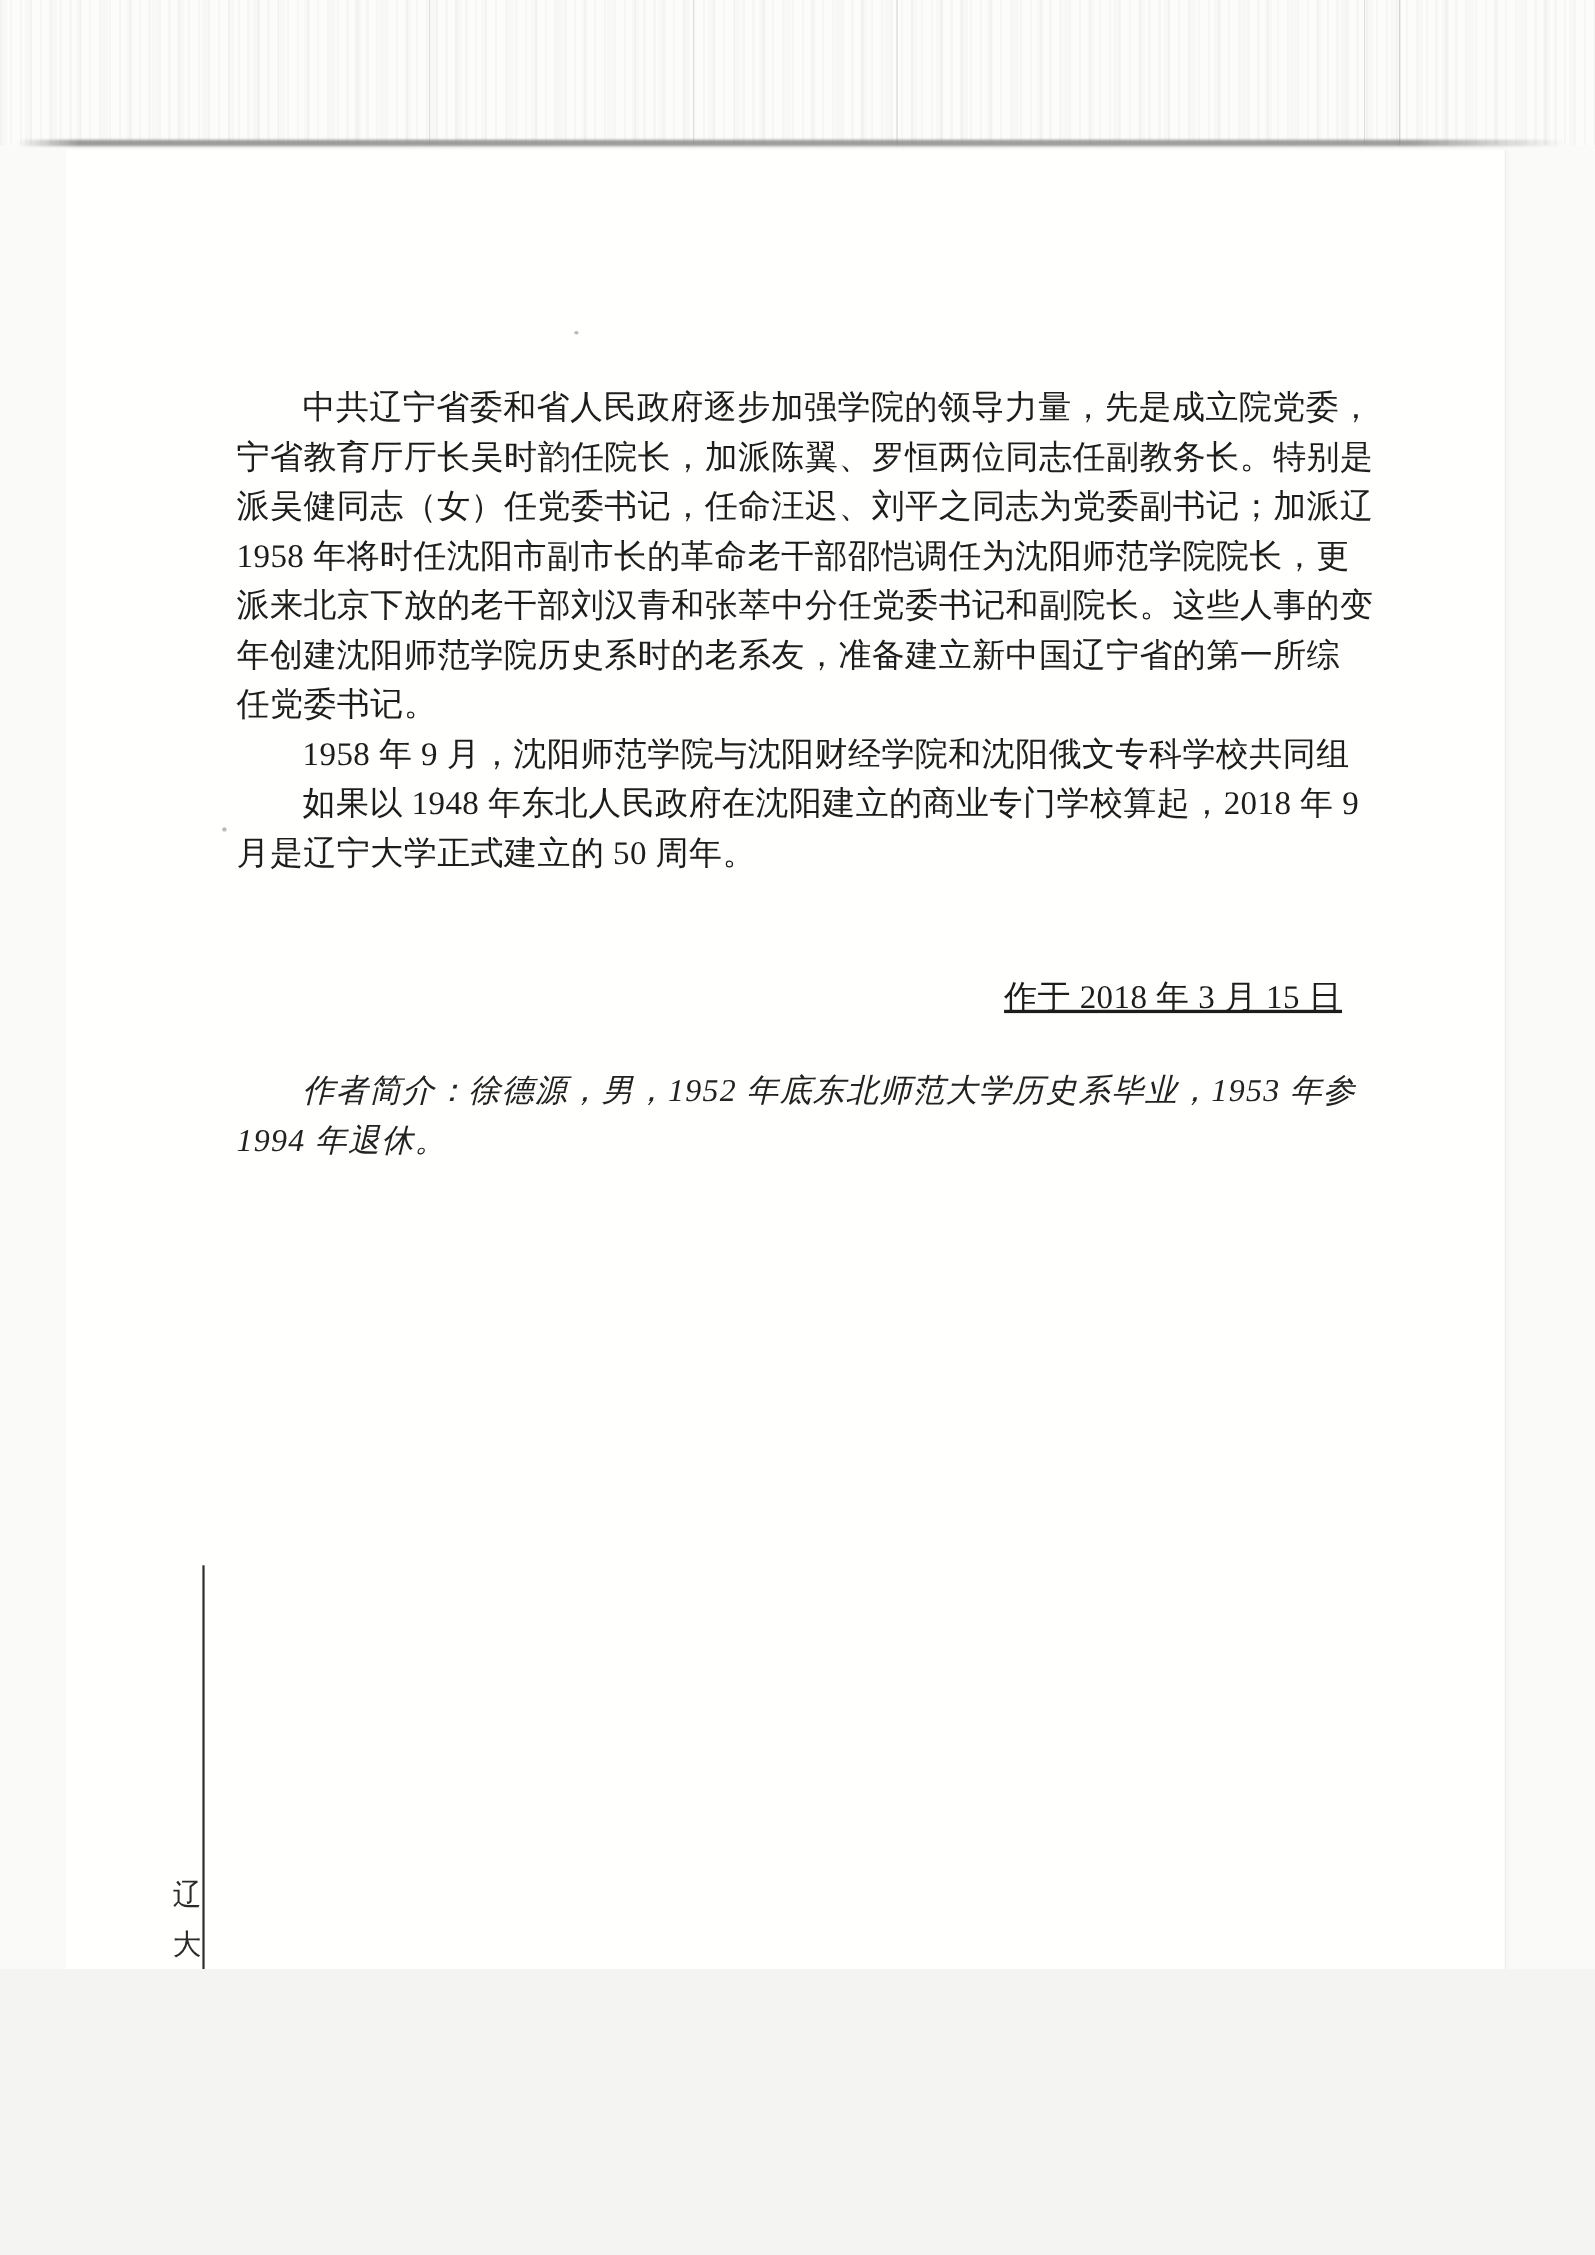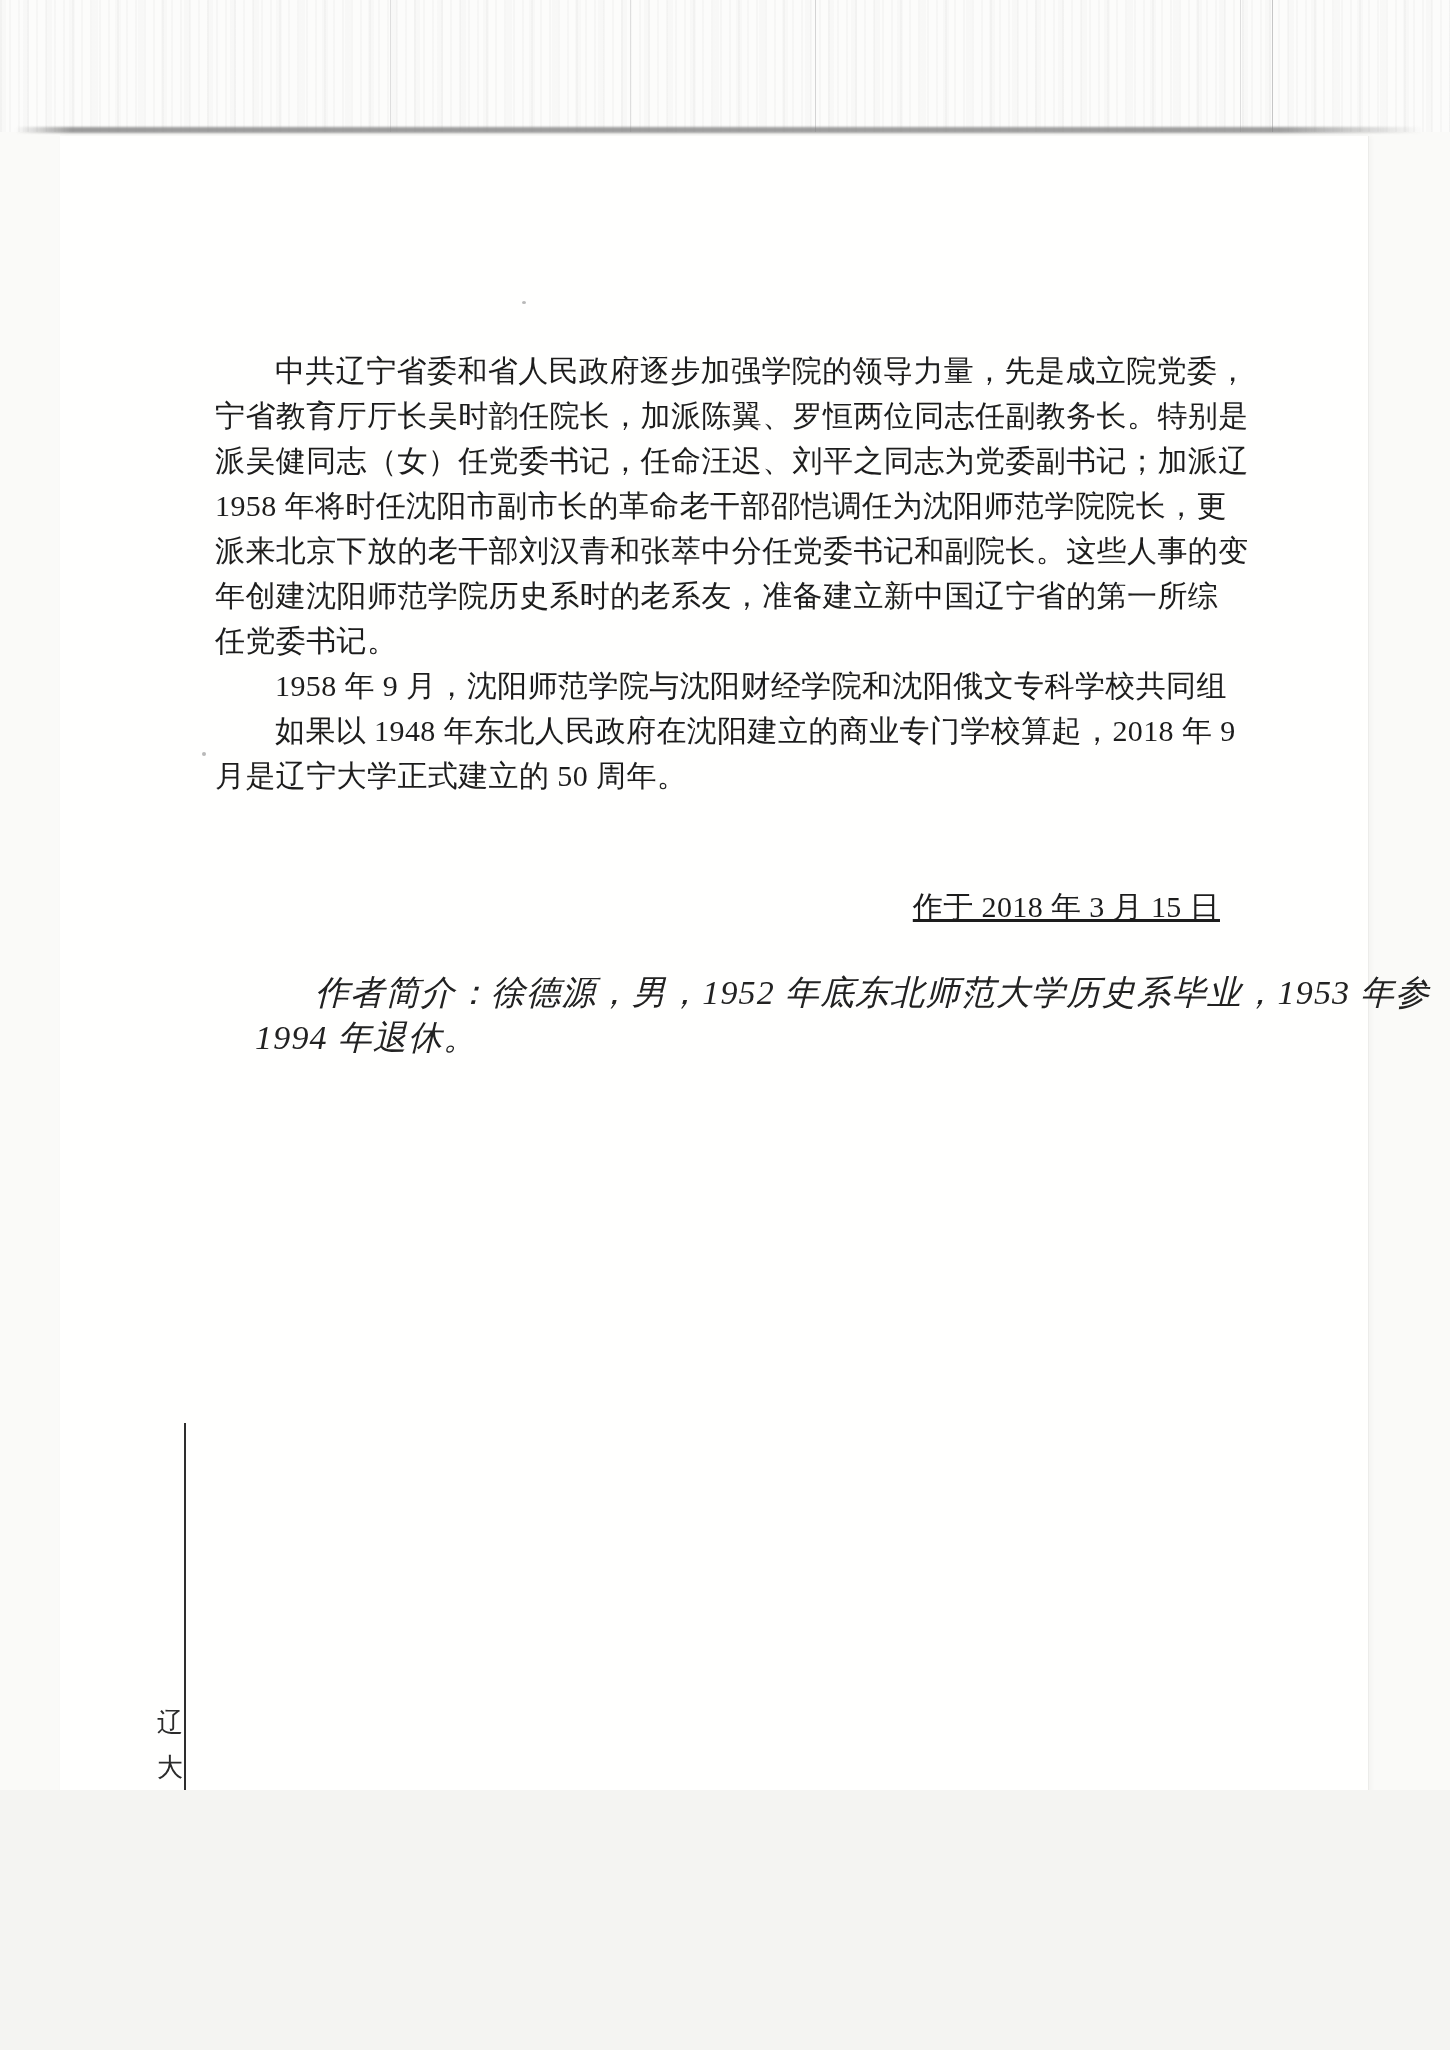--- a/index.html
+++ b/index.html
@@ -33,21 +33,21 @@
   .text-block{position:absolute;left:215px;top:348px;width:1035px;color:#1d1d1d;}
   .line{height:45px;line-height:45px;font-size:30px;letter-spacing:0.4px;white-space:nowrap;}
   .indent{text-indent:60px;}
   .dateline{
     position:absolute;left:215px;top:884px;width:1035px;height:45px;line-height:45px;
     font-size:30px;color:#1d1d1d;text-align:right;padding-right:30px;box-sizing:border-box;
     letter-spacing:0.4px;
     text-decoration:underline;
   }
   .author-block{position:absolute;left:215px;top:970px;width:1035px;color:#222;font-style:italic;}
-  .author-block .line{font-size:34px;letter-spacing:1.2px;margin-left:40px;}
+  .author-block .line{font-size:29px;letter-spacing:1.2px;}
   
   .rule-v{position:absolute;left:184px;top:1423px;width:2px;height:455px;background:#2e2e2e;}
   .rule-h{position:absolute;left:184px;top:1876px;width:112px;height:2px;background:#2e2e2e;}
   .sidebar{
     position:absolute;left:154px;top:1700px;width:32px;text-align:center;
     color:#2b2b2b;font-size:26px;
   }
   .sidebar span{display:block;height:45px;line-height:45px;}
   .seal{
     position:absolute;left:290px;top:1850px;width:50px;height:50px;border-radius:50%;

